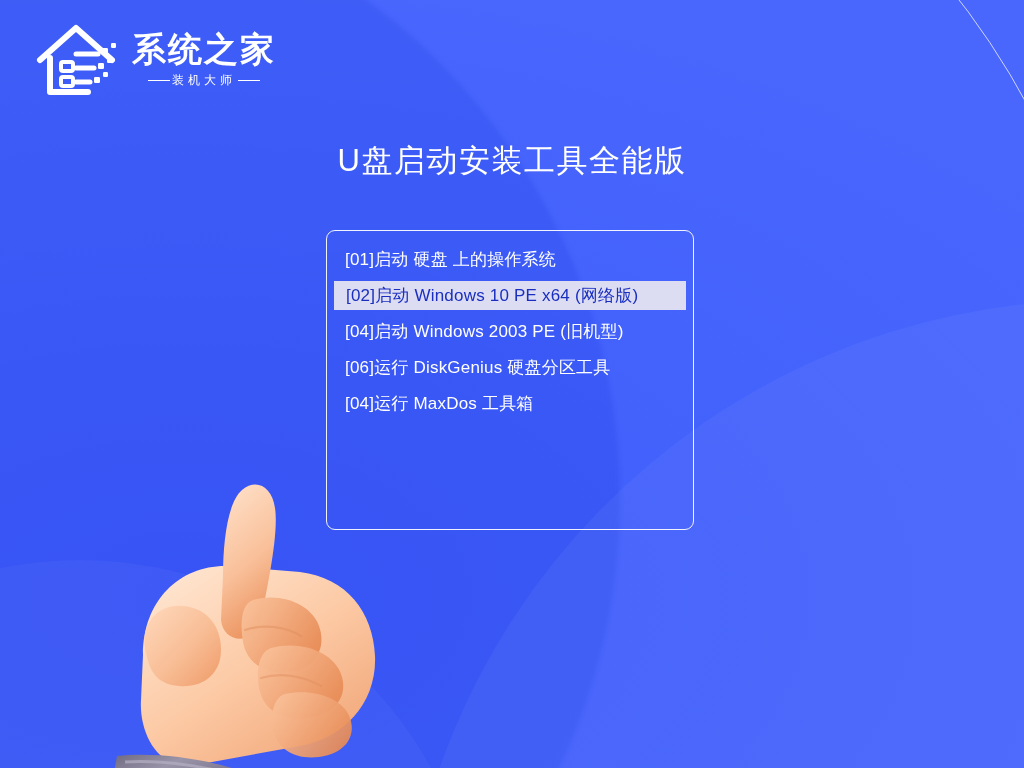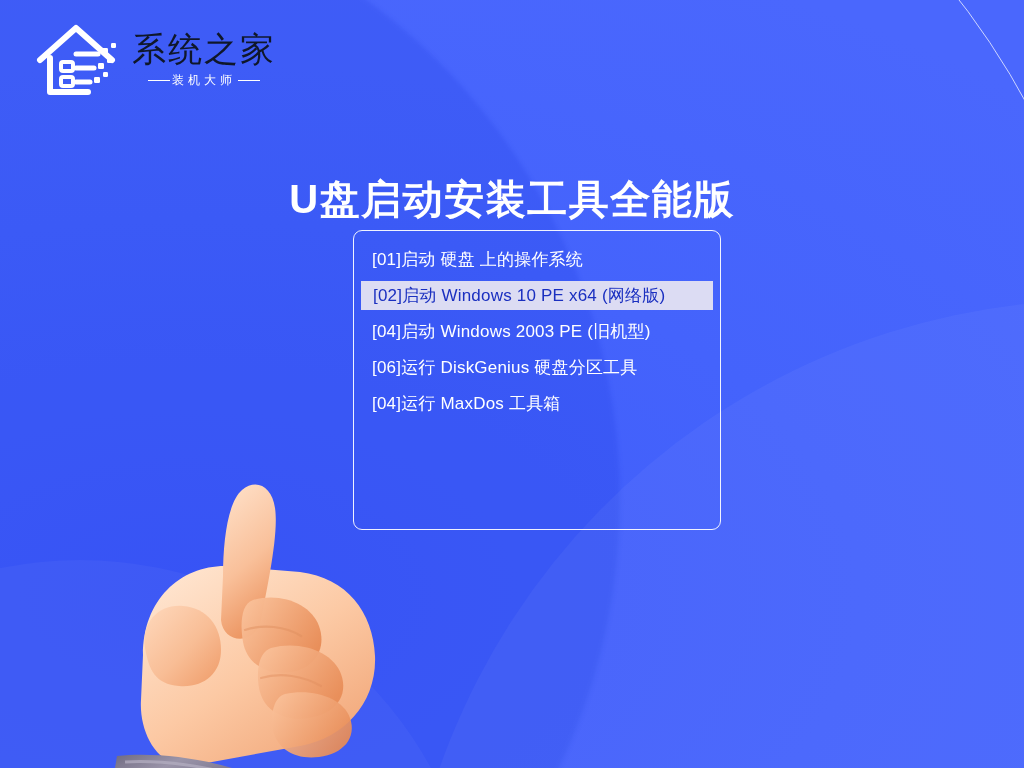--- a/index.html
+++ b/index.html
@@ -77,23 +77,23 @@
     position: absolute;
     left: 36px;
     top: 18px;
     display: flex;
     align-items: center;
     gap: 10px;
   }
   .logo-mark { width: 86px; height: 84px; display:block; }
   .logo-text-wrap { display: flex; flex-direction: column; align-items: center; }
   .logo-title {
-    color: #0f172a;
+    color: #ffffff;
     font-size: 34px;
-    font-weight: normal;
+    font-weight: bold;
     letter-spacing: 2px;
     line-height: 1.1;
     white-space: nowrap;
   }
   .logo-sub {
     margin-top: 4px;
     color: #ffffff;
     font-size: 12px;
     letter-spacing: 4px;
     display: flex;
@@ -105,33 +105,33 @@
     display: inline-block;
     width: 22px;
     height: 1.6px;
     background: #ffffff;
   }
 
   
   .main-title {
     position: absolute;
     left: 0;
-    top: 172px;
+    top: 140px;
     width: 1024px;
     text-align: center;
     color: #ffffff;
-    font-size: 40px;
-    font-weight: bold;
+    font-size: 31px;
+    font-weight: normal;
     letter-spacing: 1.5px;
   }
 
   
   .menu-box {
     position: absolute;
-    left: 353px;
+    left: 326px;
     top: 230px;
     width: 368px;
     height: 300px;
     border: 1.6px solid rgba(255,255,255,0.92);
     border-radius: 9px;
     box-sizing: border-box;
     padding-top: 14px;
   }
   .menu-item {
     height: 29px;

